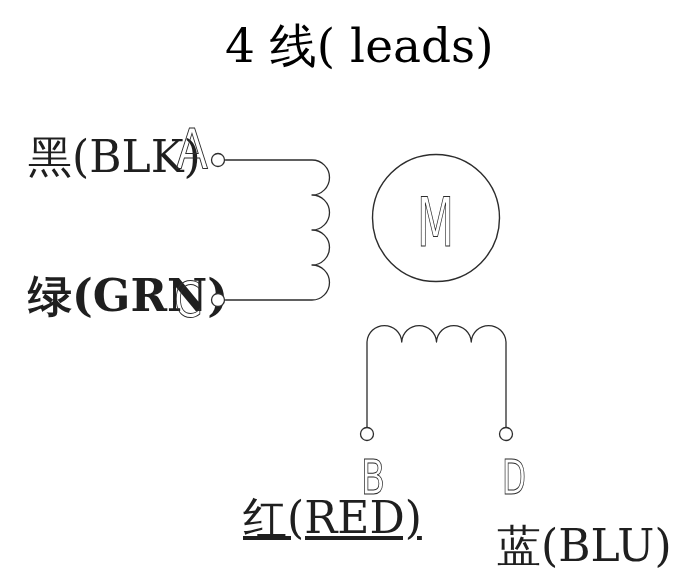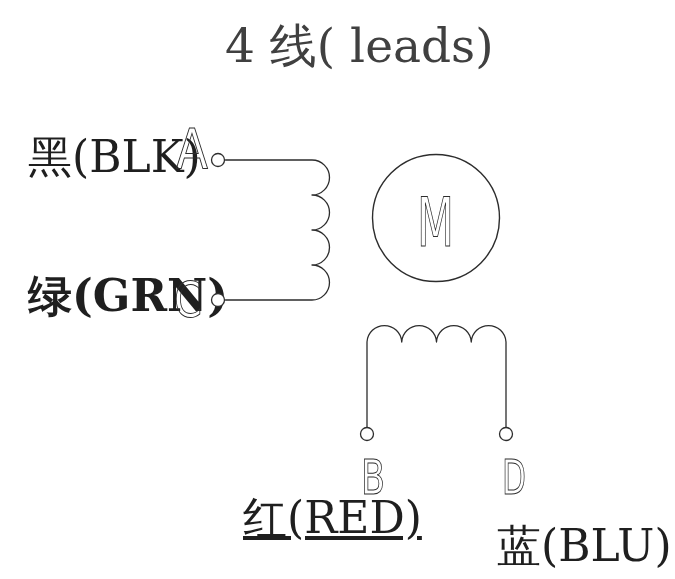--- a/index.html
+++ b/index.html
@@ -51,21 +51,21 @@
     color: #1f1f1f;
     white-space: nowrap;
     letter-spacing: 0px;
   }
   .title {
     position: absolute;
     left: 225px;
     top: 22px;
     font-size: 47px;
     line-height: 1;
-    color: #404040;
+    color: #000000;
     white-space: nowrap;
   }
 </style>
 </head>
 <body>
 
 <div class="stage">
 
   <div class="title">4 线( leads)</div>
 

